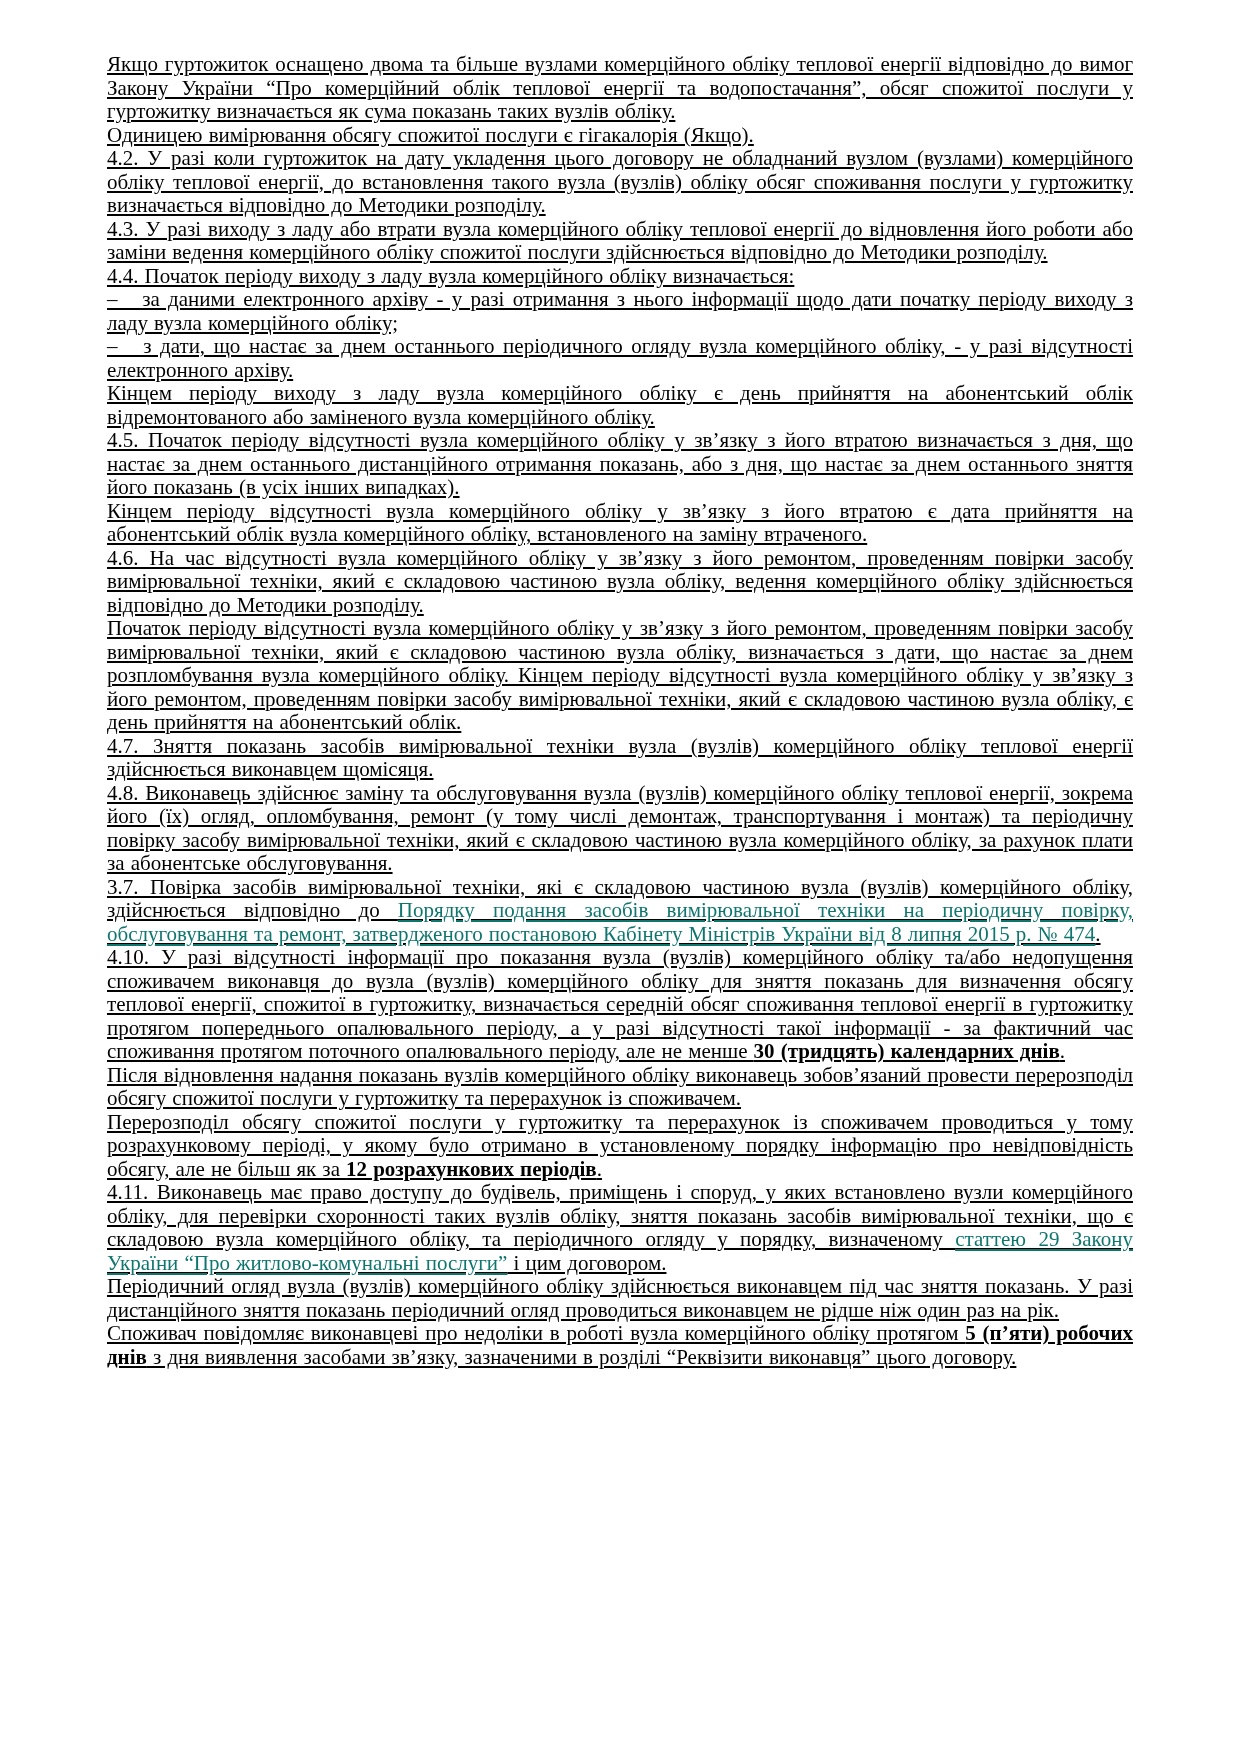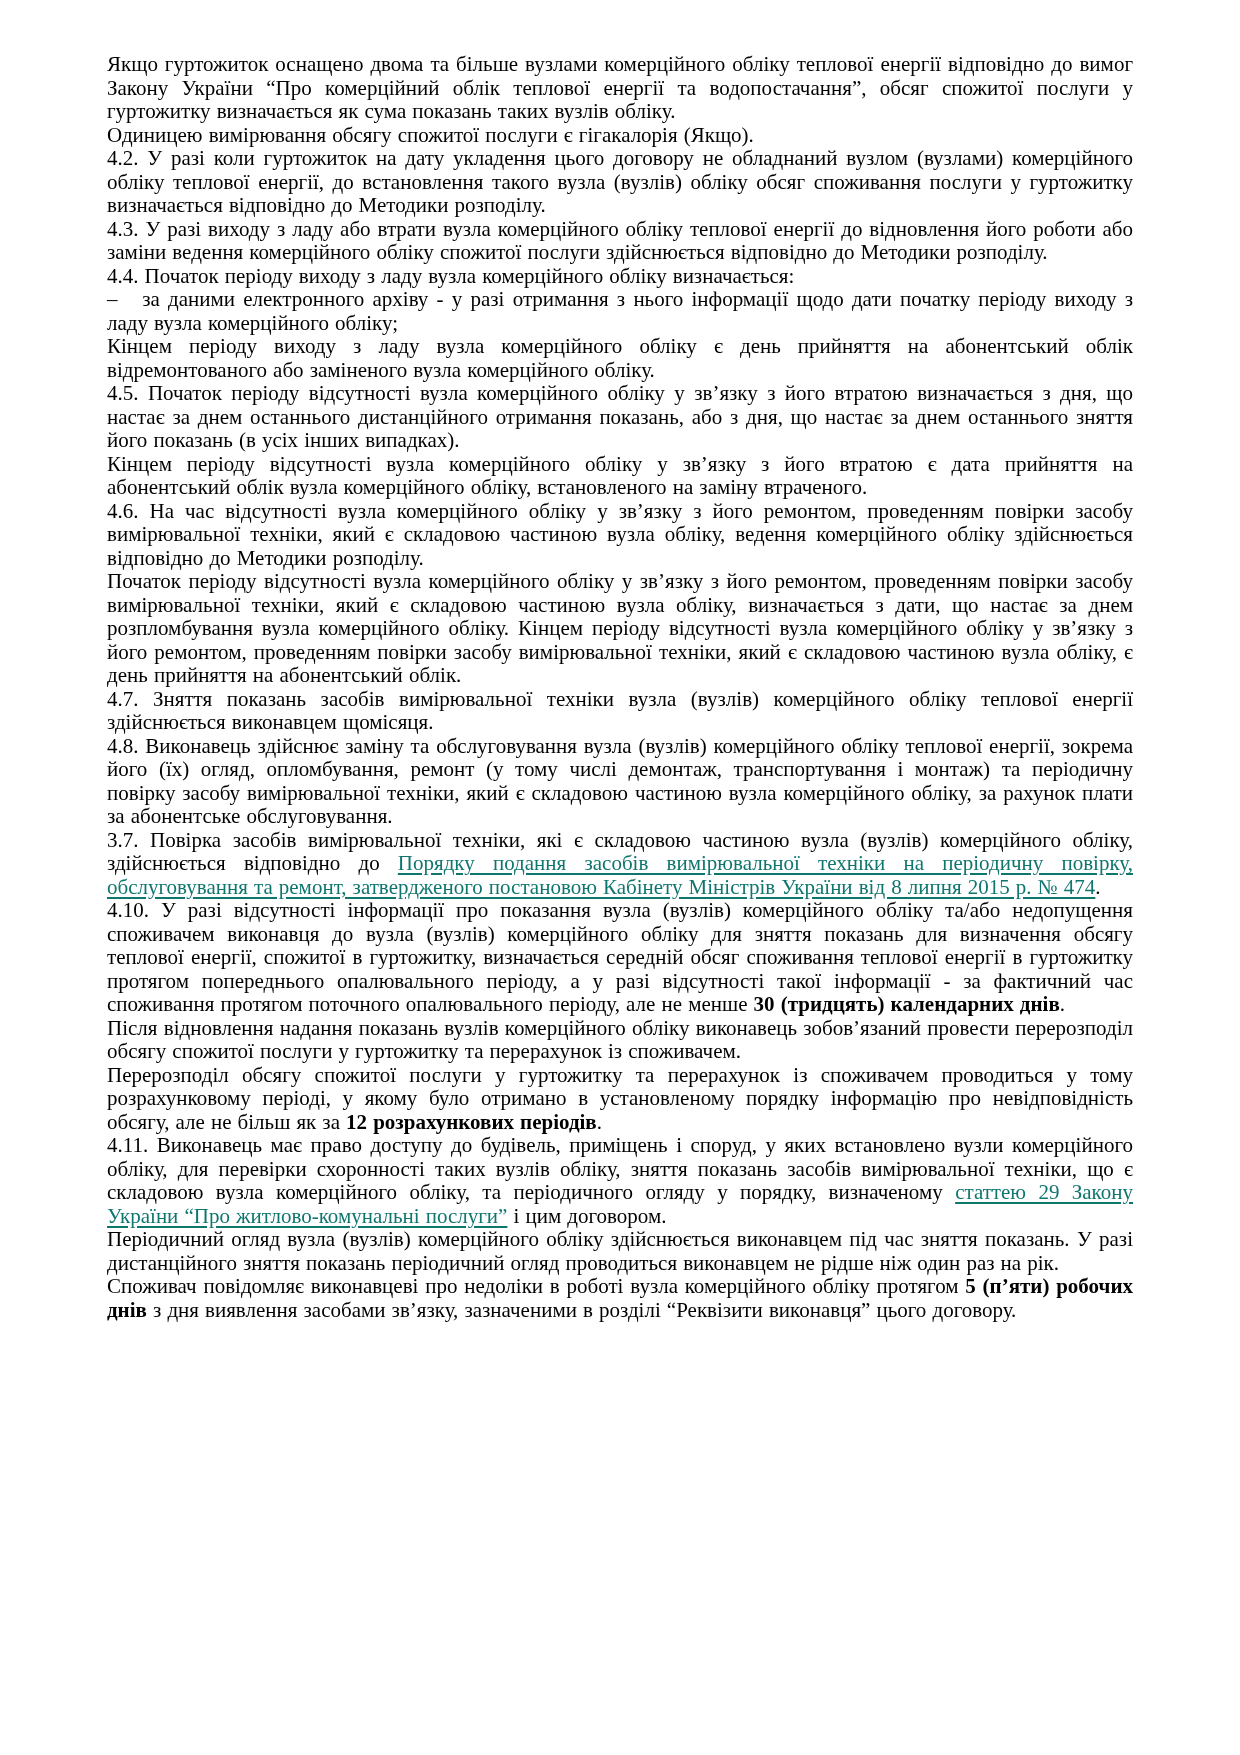--- a/index.html
+++ b/index.html
@@ -18,35 +18,37 @@
   }
   .doc-body p.para {
     margin: 0;
     padding: 0;
     text-align: justify;
     font-family: "Liberation Serif", "DejaVu Serif", serif;
     font-size: 21px;
     line-height: 23.5px;
     color: #000000;
     word-spacing: 0.04em;
+    text-decoration: underline;
   }
   .doc-body .b { font-weight: bold; }
   .doc-body .u { text-decoration: underline; text-underline-offset: 3px; color: #0f766e; cursor: pointer; }
 </style>
 </head>
 <body>
 
 <div class="page">
   <div class="doc-body" id="doc-body">
       <p class="para"><span>Якщо гуртожиток оснащено двома та більше вузлами комерційного обліку теплової енергії відповідно до вимог Закону України “Про комерційний облік теплової енергії та водопостачання”, обсяг спожитої послуги у гуртожитку визначається як сума показань таких вузлів обліку.</span></p>
       <p class="para"><span>Одиницею вимірювання обсягу спожитої послуги є гігакалорія (Якщо).</span></p>
       <p class="para"><span>4.2. У разі коли гуртожиток на дату укладення цього договору не обладнаний вузлом (вузлами) комерційного обліку теплової енергії, до встановлення такого вузла (вузлів) обліку обсяг споживання послуги у гуртожитку визначається відповідно до Методики розподілу.</span></p>
       <p class="para"><span>4.3. У разі виходу з ладу або втрати вузла комерційного обліку теплової енергії до відновлення його роботи або заміни ведення комерційного обліку спожитої послуги здійснюється відповідно до Методики розподілу.</span></p>
       <p class="para"><span>4.4. Початок періоду виходу з ладу вузла комерційного обліку визначається:</span></p>
       <p class="para"><span>–&nbsp;&nbsp; за даними електронного архіву - у разі отримання з нього інформації щодо дати початку періоду виходу з ладу вузла комерційного обліку;</span></p>
+      <p class="para"><span>–&nbsp;&nbsp; з дати, що настає за днем останнього періодичного огляду вузла комерційного обліку, - у разі відсутності електронного архіву.</span></p>
       <p class="para"><span>Кінцем періоду виходу з ладу вузла комерційного обліку є день прийняття на абонентський облік відремонтованого або заміненого вузла комерційного обліку.</span></p>
       <p class="para"><span>4.5. Початок періоду відсутності вузла комерційного обліку у зв’язку з його втратою визначається з дня, що настає за днем останнього дистанційного отримання показань, або з дня, що настає за днем останнього зняття його показань (в усіх інших випадках).</span></p>
       <p class="para"><span>Кінцем періоду відсутності вузла комерційного обліку у зв’язку з його втратою є дата прийняття на абонентський облік вузла комерційного обліку, встановленого на заміну втраченого.</span></p>
       <p class="para"><span>4.6. На час відсутності вузла комерційного обліку у зв’язку з його ремонтом, проведенням повірки засобу вимірювальної техніки, який є складовою частиною вузла обліку, ведення комерційного обліку здійснюється відповідно до Методики розподілу.</span></p>
       <p class="para"><span>Початок періоду відсутності вузла комерційного обліку у зв’язку з його ремонтом, проведенням повірки засобу вимірювальної техніки, який є складовою частиною вузла обліку, визначається з дати, що настає за днем розпломбування вузла комерційного обліку. Кінцем періоду відсутності вузла комерційного обліку у зв’язку з його ремонтом, проведенням повірки засобу вимірювальної техніки, який є складовою частиною вузла обліку, є день прийняття на абонентський облік.</span></p>
       <p class="para"><span>4.7. Зняття показань засобів вимірювальної техніки вузла (вузлів) комерційного обліку теплової енергії здійснюється виконавцем щомісяця.</span></p>
       <p class="para"><span>4.8. Виконавець здійснює заміну та обслуговування вузла (вузлів) комерційного обліку теплової енергії, зокрема його (їх) огляд, опломбування, ремонт (у тому числі демонтаж, транспортування і монтаж) та періодичну повірку засобу вимірювальної техніки, який є складовою частиною вузла комерційного обліку, за рахунок плати за абонентське обслуговування.</span></p>
       <p class="para"><span>3.7. Повірка засобів вимірювальної техніки, які є складовою частиною вузла (вузлів) комерційного обліку, здійснюється відповідно до </span><span class="u">Порядку подання засобів вимірювальної техніки на періодичну повірку, обслуговування та ремонт, затвердженого постановою Кабінету Міністрів України від 8 липня 2015 р. № 474</span><span>.</span></p>
       <p class="para"><span>4.10. У разі відсутності інформації про показання вузла (вузлів) комерційного обліку та/або недопущення споживачем виконавця до вузла (вузлів) комерційного обліку для зняття показань для визначення обсягу теплової енергії, спожитої в гуртожитку, визначається середній обсяг споживання теплової енергії в гуртожитку протягом попереднього опалювального періоду, а у разі відсутності такої інформації - за фактичний час споживання протягом поточного опалювального періоду, але не менше </span><span class="b">30 (тридцять) календарних днів</span><span>.</span></p>
       <p class="para"><span>Після відновлення надання показань вузлів комерційного обліку виконавець зобов’язаний провести перерозподіл обсягу спожитої послуги у гуртожитку та перерахунок із споживачем.</span></p>

